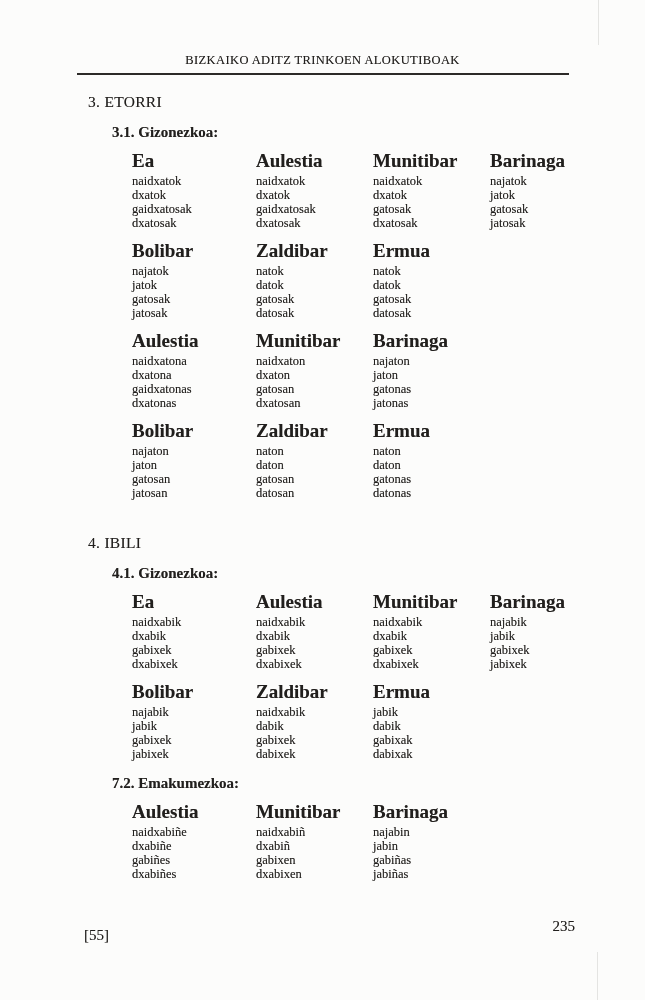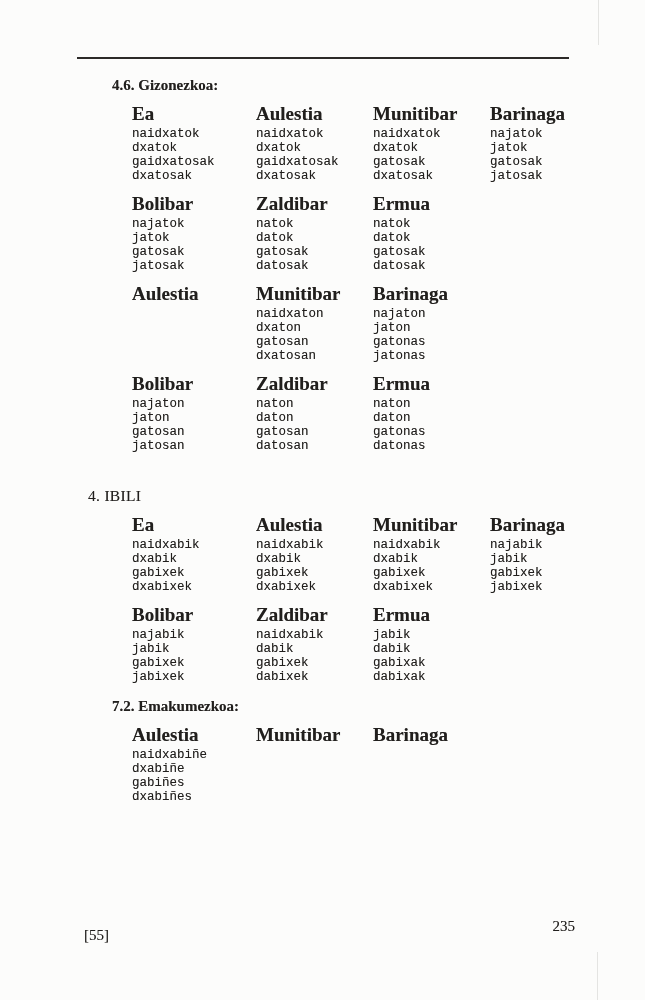--- a/index.html
+++ b/index.html
@@ -51,21 +51,20 @@
   .town {
     font-size: 19px;
     line-height: 16px;
     font-weight: 700;
     margin-bottom: 5px;
   }
   .forms {
     font-size: 12.5px;
     line-height: 14px;
     white-space: pre-line;
-    font-family: Liberation Mono, monospace;
   }
   .footer-left {
     position: absolute;
     left: 84px; top: 891px;
     font-size: 15px;
     margin-top: 36px;
   }
   .footer-right {
     position: absolute;
     right: 70px; top: 918px;
@@ -76,29 +75,31 @@
     width: 1px;
     background: #e4e4e2;
   }
   .edge-top { left: 598px; top: 0; height: 45px; }
   .edge-bottom { left: 597px; top: 952px; height: 48px; }
 </style>
 </head>
 <body>
 
 <div class="page-header">
+  <div class="page-title">BIZKAIKO ADITZ TRINKOEN ALOKUTIBOAK</div>
   <hr class="header-rule">
 </div>
 
 <div class="content">
 
   <div class="section">
+    <div class="section-heading">3. ETORRI</div>
 
     <div class="subsection">
-      <div class="subsection-heading">4.6. Gizonezkoa:</div>
+      <div class="subsection-heading">3.1. Gizonezkoa:</div>
 
       <div class="group">
         <div class="col">
           <div class="town">Ea</div>
           <div class="forms">naidxatok
 dxatok
 gaidxatosak
 dxatosak</div>
         </div>
         <div class="col">
@@ -147,20 +148,24 @@
 datosak</div>
         </div>
       </div>
     </div>
 
     <div class="subsection">
 
       <div class="group">
         <div class="col">
           <div class="town">Aulestia</div>
+          <div class="forms">naidxatona
+dxatona
+gaidxatonas
+dxatonas</div>
         </div>
         <div class="col">
           <div class="town">Munitibar</div>
           <div class="forms">naidxaton
 dxaton
 gatosan
 dxatosan</div>
         </div>
         <div class="col">
           <div class="town">Barinaga</div>
@@ -194,20 +199,21 @@
 datonas</div>
         </div>
       </div>
     </div>
   </div>
 
   <div class="section">
     <div class="section-heading">4. IBILI</div>
 
     <div class="subsection">
+      <div class="subsection-heading">4.1. Gizonezkoa:</div>
 
       <div class="group">
         <div class="col">
           <div class="town">Ea</div>
           <div class="forms">naidxabik
 dxabik
 gabixek
 dxabixek</div>
         </div>
         <div class="col">
@@ -264,23 +270,31 @@
       <div class="group">
         <div class="col">
           <div class="town">Aulestia</div>
           <div class="forms">naidxabiñe
 dxabiñe
 gabiñes
 dxabiñes</div>
         </div>
         <div class="col">
           <div class="town">Munitibar</div>
+          <div class="forms">naidxabiñ
+dxabiñ
+gabixen
+dxabixen</div>
         </div>
         <div class="col">
           <div class="town">Barinaga</div>
+          <div class="forms">najabin
+jabin
+gabiñas
+jabiñas</div>
         </div>
       </div>
     </div>
   </div>
 
 </div>
 
 <div class="footer-left">[55]</div>
 <div class="footer-right">235</div>
 

